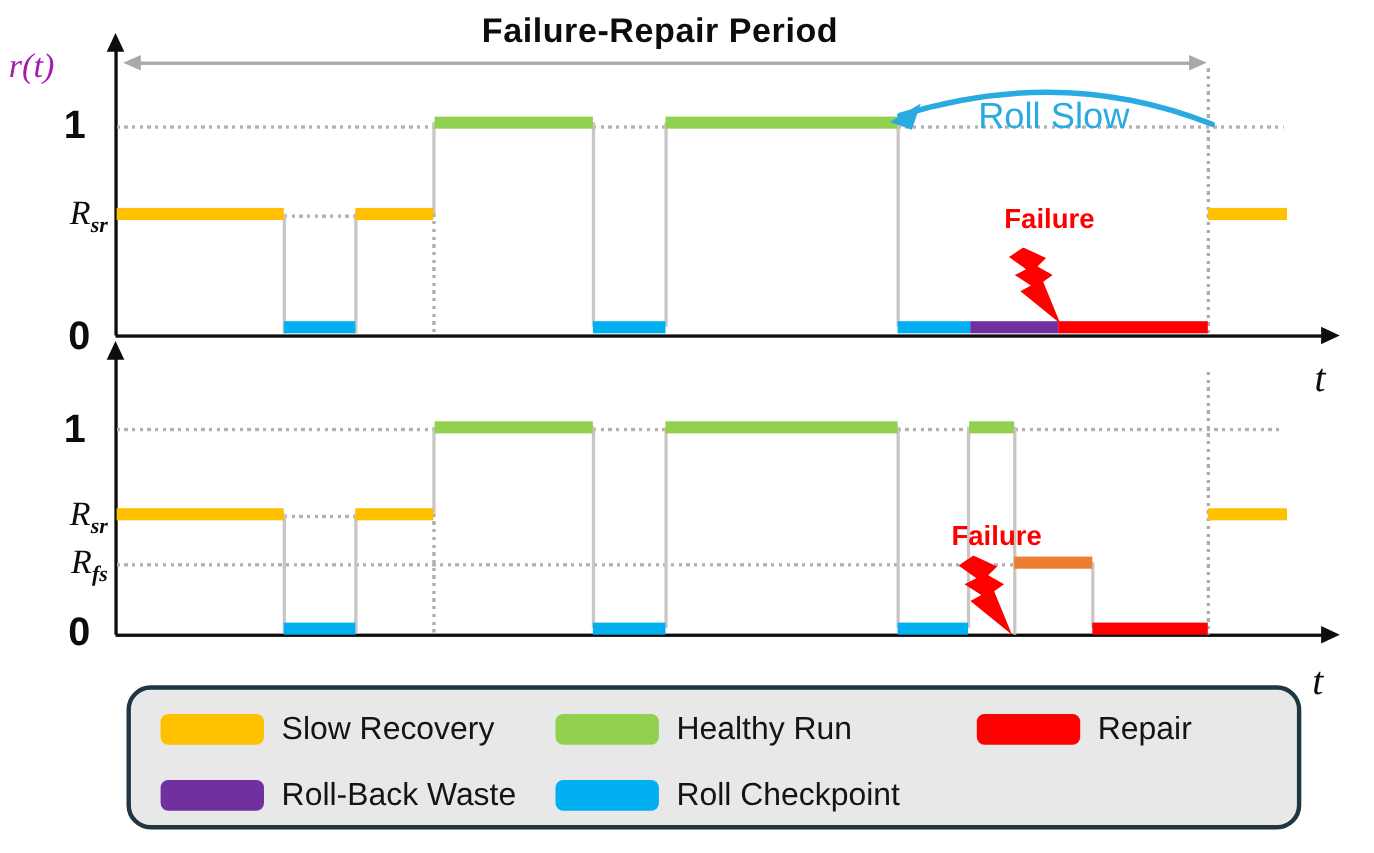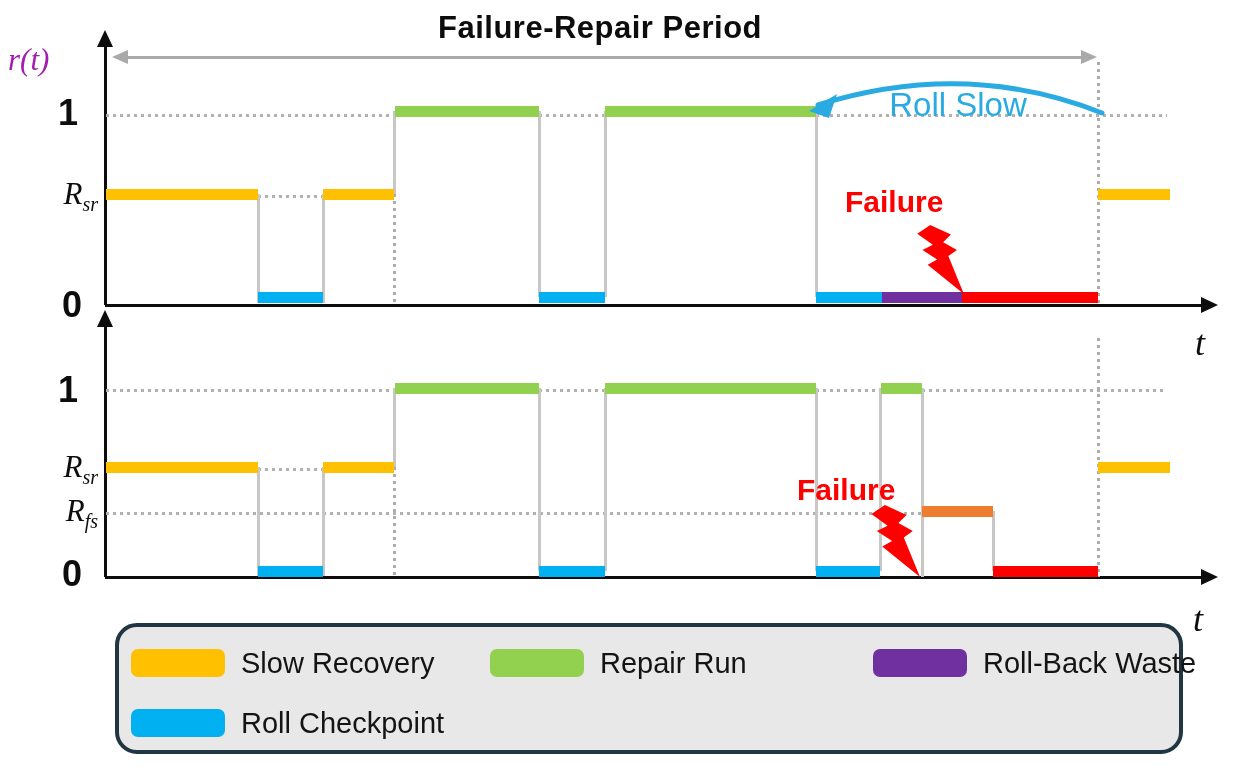--- a/index.html
+++ b/index.html
@@ -6,46 +6,46 @@
   .canvas{position:relative;width:1249px;height:775px;background:#ffffff;overflow:hidden;
           font-family:"Liberation Sans",sans-serif;}
   .abs{position:absolute;}
   .layer{position:absolute;inset:0;pointer-events:none;}
   .title{position:absolute;left:210px;top:10px;width:780px;text-align:center;
          font-size:31px;font-weight:700;color:#0d0d0d;letter-spacing:0.5px;}
   .serif{font-family:"Liberation Serif","DejaVu Serif",serif;font-style:italic;}
   .tick{position:absolute;text-align:right;color:#0d0d0d;}
   .tick-num{font-size:36px;font-weight:600;}
   .rlab{font-size:31px;}
-  .rlab sub{font-size:20px;}
+  .rlab sub{font-size:20px;font-weight:bold;}
   .t-label{font-size:36px;}
   .seg{position:absolute;height:11px;}
   .conn-solid{position:absolute;width:3px;background:#c9c7c6;}
   .conn-dotted-v{position:absolute;width:3px;
       background:repeating-linear-gradient(to bottom,#aeabaa 0 3px,transparent 3px 7px);}
   .dot-h{position:absolute;height:3px;
       background:repeating-linear-gradient(to right,#b3b0af 0 3px,transparent 3px 7px);}
   .axis-x{position:absolute;height:3px;background:#0d0d0d;}
   .axis-y{position:absolute;width:3px;background:#0d0d0d;}
   .arr-right{position:absolute;width:0;height:0;border-left:17px solid #0d0d0d;
       border-top:8px solid transparent;border-bottom:8px solid transparent;}
   .arr-up{position:absolute;width:0;height:0;border-bottom:17px solid #0d0d0d;
       border-left:8px solid transparent;border-right:8px solid transparent;}
   .parr-line{position:absolute;height:3px;background:#a9a9a9;}
   .parr-left{position:absolute;width:0;height:0;border-right:16px solid #a9a9a9;
       border-top:7px solid transparent;border-bottom:7px solid transparent;}
   .parr-right{position:absolute;width:0;height:0;border-left:16px solid #a9a9a9;
       border-top:7px solid transparent;border-bottom:7px solid transparent;}
   .rollback-text{position:absolute;left:878px;top:86px;width:160px;text-align:center;
       font-size:33px;font-weight:400;color:#29abe2;}
-  .failure-text{position:absolute;width:150px;text-align:left;
-      font-size:30px;font-weight:600;color:#ff0000;}
+  .failure-text{position:absolute;width:150px;text-align:right;
+      font-size:25px;font-weight:600;color:#ff0000;}
   .legend-box{position:absolute;left:115px;top:623px;width:1068px;height:131px;
       background:#e9e8e8;border:4px solid #203642;border-radius:22px;box-sizing:border-box;
-      display:grid;grid-template-columns:359px 383px 1fr;padding:14px 0 0 12px;
+      display:grid;grid-template-columns:359px 383px 1fr;padding:14px 0 0 27px;
       grid-auto-rows:44px;row-gap:16px;align-items:center;}
   .legend-item{display:flex;align-items:center;}
   .swatch{width:94px;height:28px;border-radius:7px;margin-right:16px;flex:0 0 auto;}
   .legend-label{font-size:29px;color:#141414;white-space:nowrap;}
 </style>
 </head>
 <body>
 
 <div class="canvas">
 
@@ -146,21 +146,25 @@
     <polygon points="21,0 45,11 36,20 52,29 42,36 60,80 18,46 29,40 12,29 24,23 6,10" fill="#ff0000"></polygon>
   </svg>
 
   <div class="legend-box">
       <div class="legend-item">
         <div class="swatch" style="background: rgb(255, 192, 0);"></div>
         <span class="legend-label">Slow Recovery</span>
       </div>
       <div class="legend-item">
         <div class="swatch" style="background: rgb(146, 208, 80);"></div>
-        <span class="legend-label">Repair Run</span>
+        <span class="legend-label">Healthy Run</span>
+      </div>
+      <div class="legend-item">
+        <div class="swatch" style="background: rgb(255, 0, 0);"></div>
+        <span class="legend-label">Repair</span>
       </div>
       <div class="legend-item">
         <div class="swatch" style="background: rgb(112, 48, 160);"></div>
         <span class="legend-label">Roll-Back Waste</span>
       </div>
       <div class="legend-item">
         <div class="swatch" style="background: rgb(0, 176, 240);"></div>
         <span class="legend-label">Roll Checkpoint</span>
       </div>
     </div>

